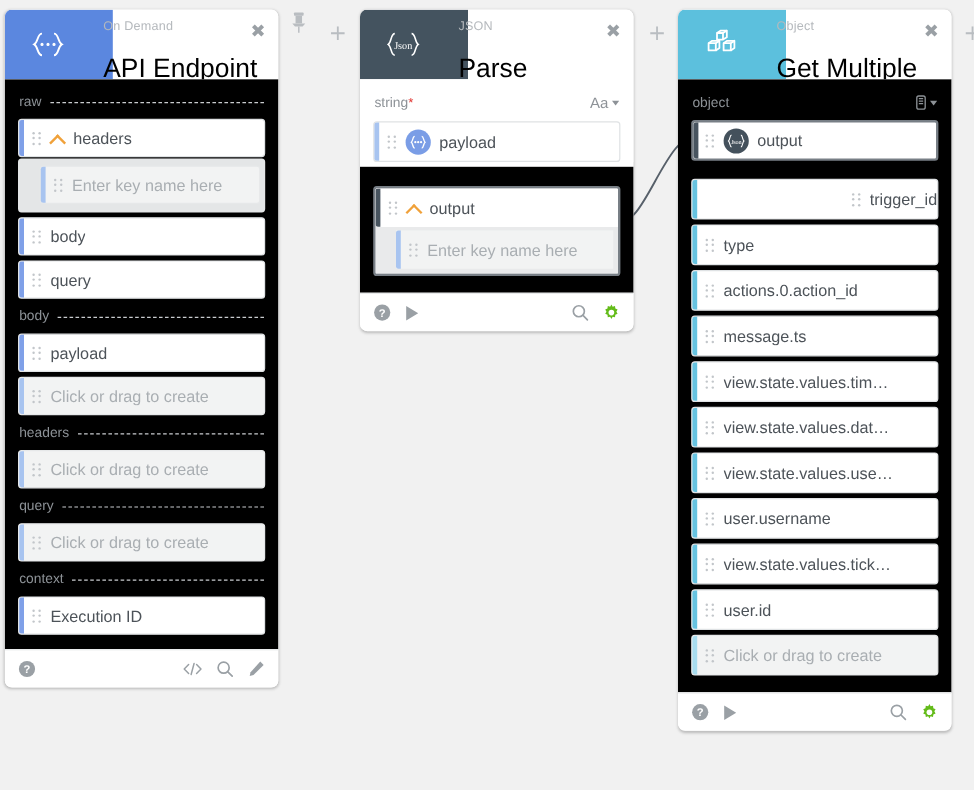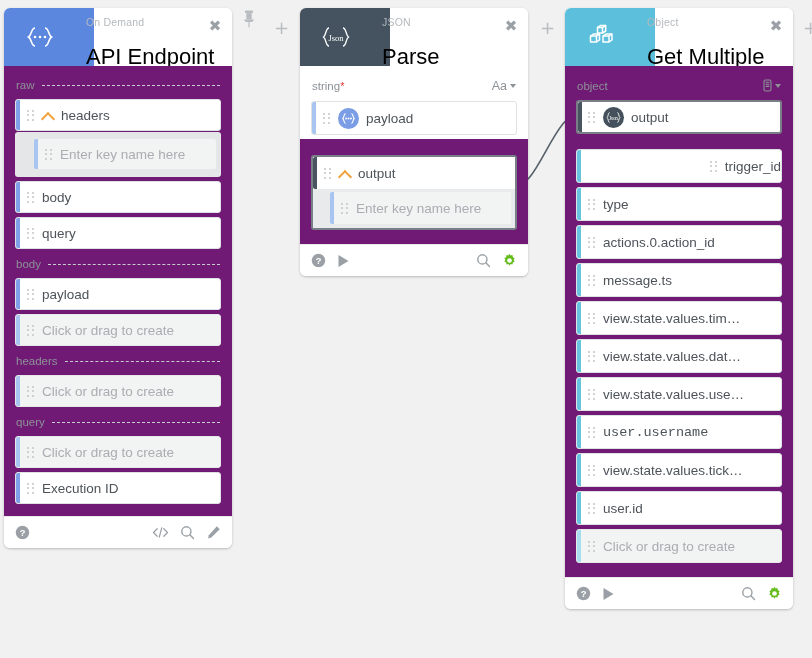--- a/index.html
+++ b/index.html
@@ -80,21 +80,21 @@
     font-size: 15px;
     font-weight: bold;
     line-height: 16px;
     text-align: center;
     cursor: pointer;
     font-family: "DejaVu Sans", sans-serif;
   }
 
   
   .card-body {
-    background: #701a75;
+    background: #000000;
     padding: 8px 11px 8px 11px;
   }
 
   
   .sec {
     display: flex;
     align-items: center;
     gap: 7px;
     padding: 5px 1px 4px 1px;
   }
@@ -434,20 +434,24 @@
             <i></i>
             <i></i>
             <i></i>
             <i></i>
             <i></i>
             <i></i>
           </span>
         <span class="row-label muted">Click or drag to create</span>
       </div>
 
+      <div class="sec">
+        <span class="sec-label">context</span>
+        <span class="sec-rule"></span>
+      </div>
       <div class="row">
         <span class="grip">
             <i></i>
             <i></i>
             <i></i>
             <i></i>
             <i></i>
             <i></i>
           </span>
         <span class="row-label">Execution ID</span>
@@ -720,21 +724,21 @@
         <span class="grip">
             <i></i>
             <i></i>
             <i></i>
             <i></i>
             <i></i>
             <i></i>
           </span>
         <span class="row-label">view.state.values.use…</span>
       </div>
-      <div class="row accent-cyan" style="height:34px;font-family:Liberation Mono, monospace;">
+      <div class="row accent-cyan" style="height:34px;">
         <span class="grip">
             <i></i>
             <i></i>
             <i></i>
             <i></i>
             <i></i>
             <i></i>
           </span>
         <span class="row-label">user.username</span>
       </div>

